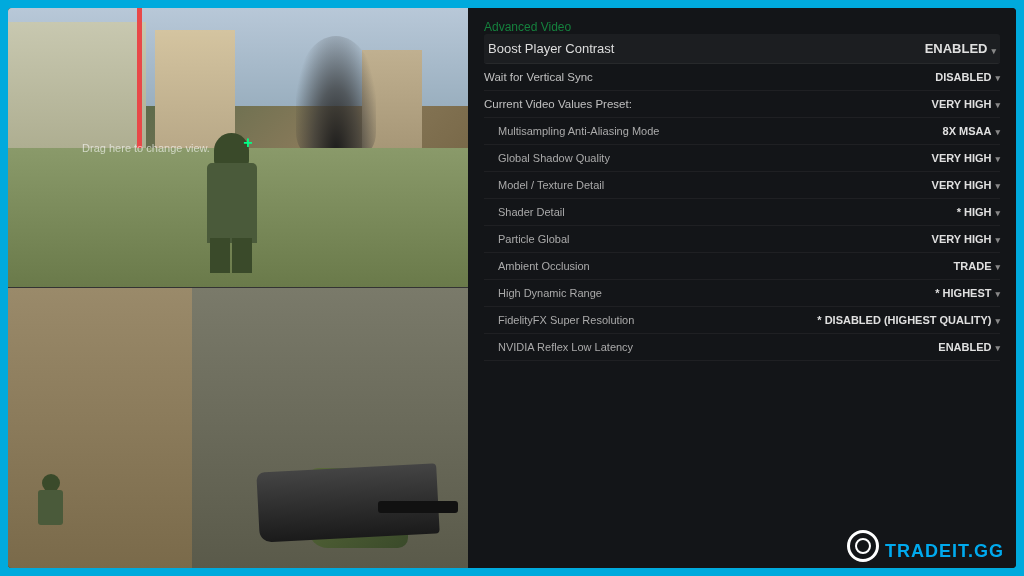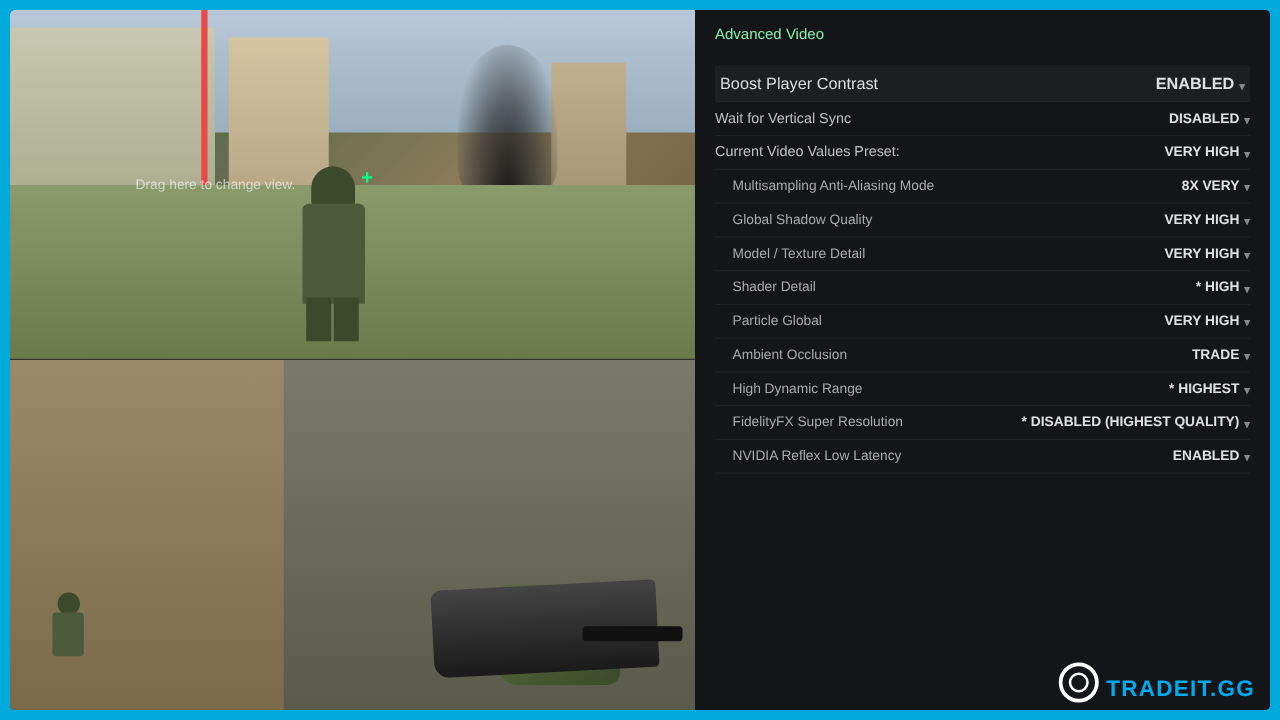--- a/index.html
+++ b/index.html
@@ -20,21 +20,21 @@
       right: 8px;
       bottom: 8px;
       background: #111;
       border-radius: 4px;
       overflow: hidden;
       display: flex;
     }
 
     
     .game-viewport {
-      width: 548px;
+      width: 460px;
       height: 100%;
       position: relative;
       flex-shrink: 0;
       background: #4a5a3a;
       overflow: hidden;
     }
 
     .game-top {
       width: 100%;
       height: 50%;
@@ -210,22 +210,22 @@
     .settings-panel::-webkit-scrollbar-track {
       background: #1a1a1a;
     }
 
     .settings-panel::-webkit-scrollbar-thumb {
       background: #444;
     }
 
     .section-title {
       font-size: 12px;
-      color: #86efac;
-      margin-bottom: 18px;
+      color: #15803d;
+      margin-bottom: 0;
       font-weight: normal;
     }
 
     .setting-row {
       display: flex;
       justify-content: space-between;
       align-items: center;
       padding: 7px 0;
       border-bottom: 1px solid rgba(255,255,255,0.05);
     }
@@ -440,21 +440,21 @@
         <div class="setting-row">
           <span class="setting-label">Current Video Values Preset:</span>
           <div class="setting-value">
             <span>VERY HIGH</span>
             <span class="chevron">▾</span>
           </div>
         </div>
         <div class="setting-row indented">
           <span class="setting-label">Multisampling Anti-Aliasing Mode</span>
           <div class="setting-value">
-            <span>8X VERY</span>
+            <span>8X MSAA</span>
             <span class="chevron">▾</span>
           </div>
         </div>
         <div class="setting-row indented">
           <span class="setting-label">Global Shadow Quality</span>
           <div class="setting-value">
             <span>VERY HIGH</span>
             <span class="chevron">▾</span>
           </div>
         </div>

